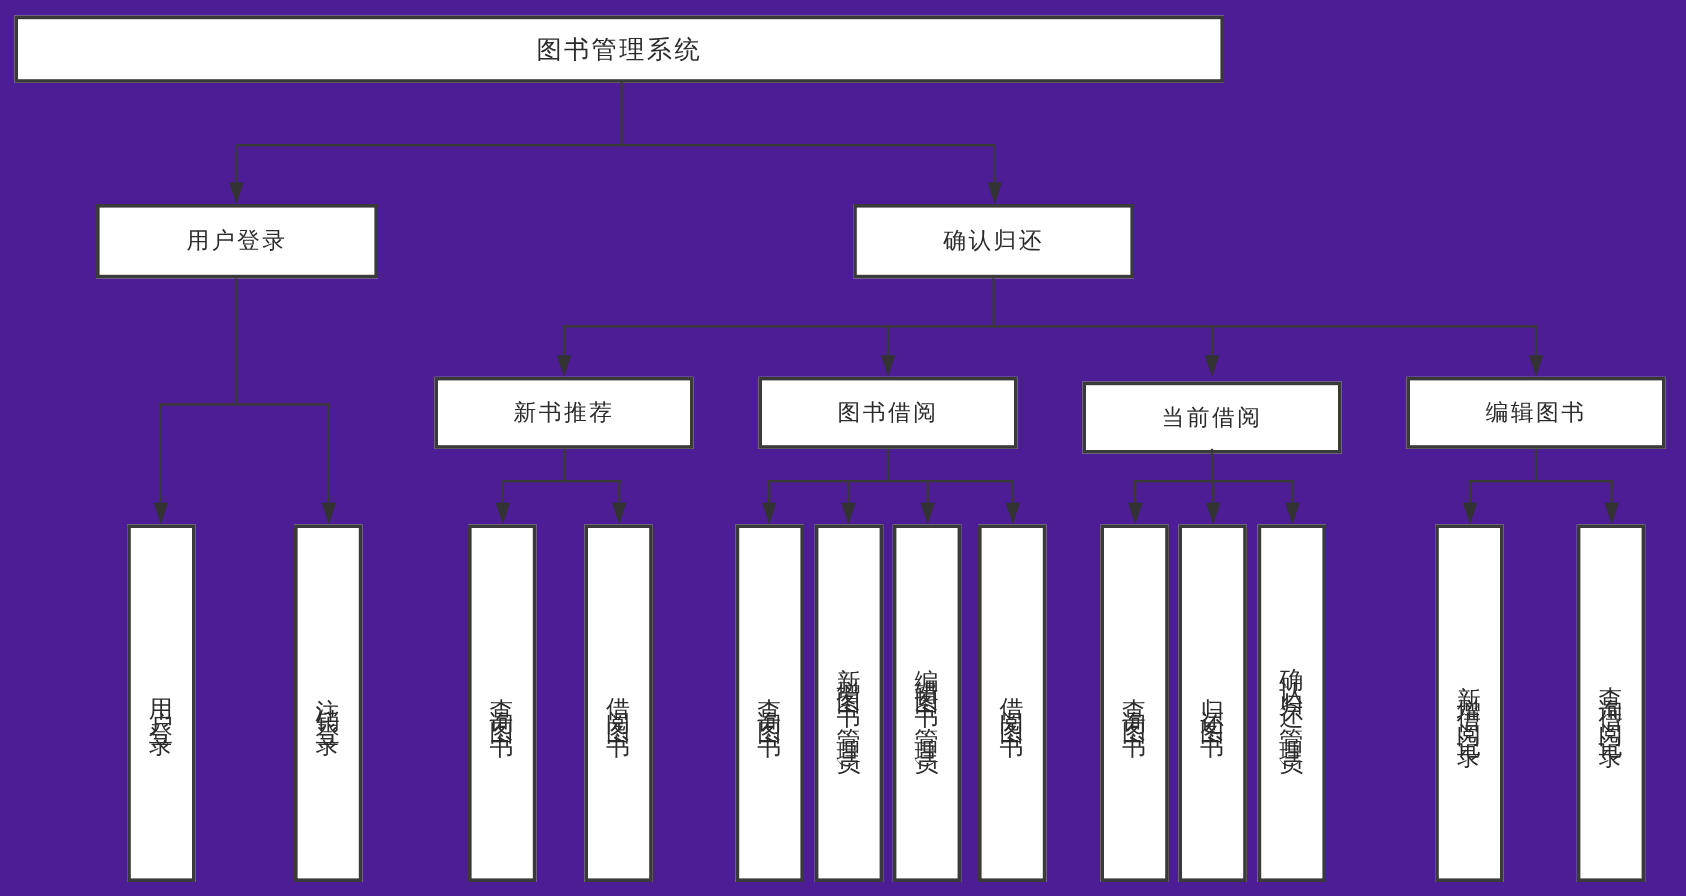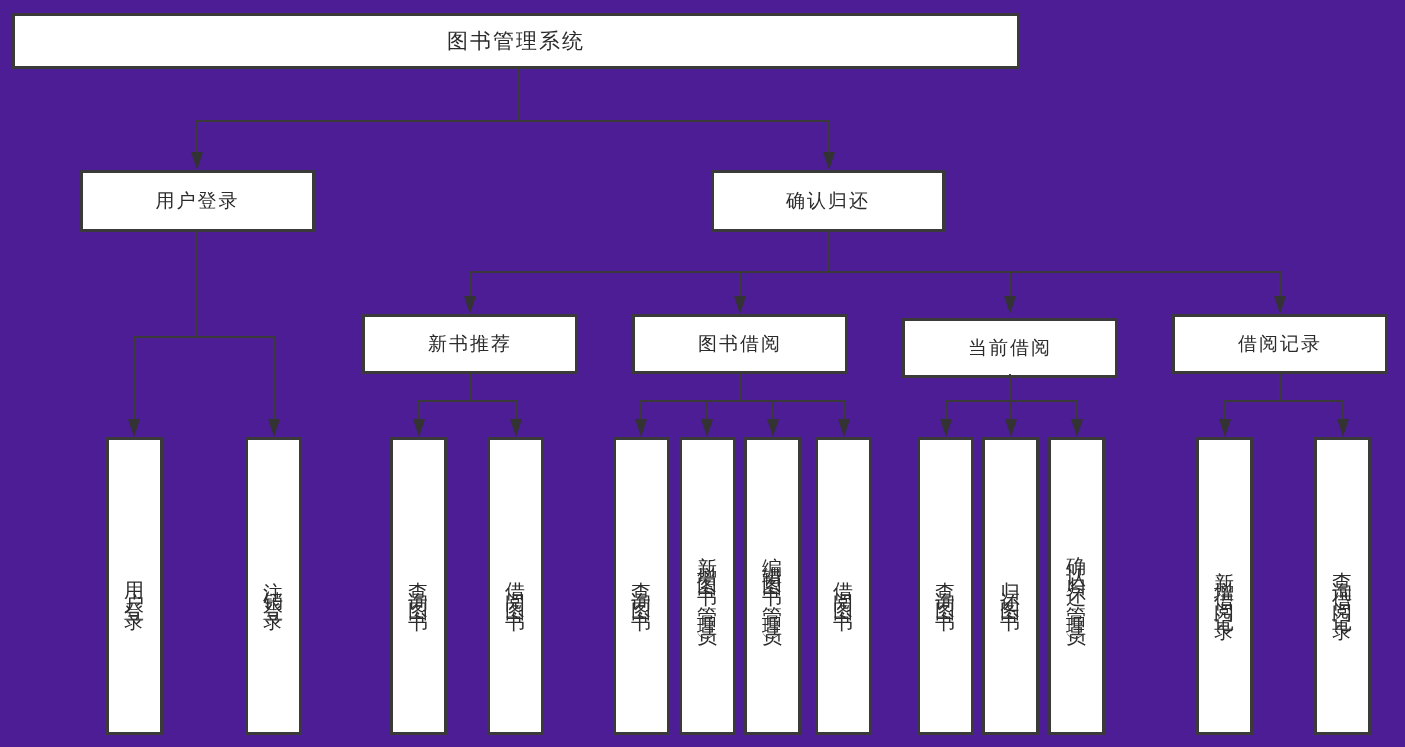--- a/index.html
+++ b/index.html
@@ -77,21 +77,21 @@
   <div class="box" style="left:632px; top:314px; width:216px; height:60px;">
     <span>图书借阅</span>
   </div>
   <div class="box" style="left:362px; top:314px; width:216px; height:60px;">
     <span>新书推荐</span>
   </div>
   <div class="box" style="left:902px; top:318px; width:216px; height:60px;">
     <span>当前借阅</span>
   </div>
   <div class="box" style="left:1172px; top:314px; width:216px; height:60px;">
-    <span>借阅记录</span>
+    <span>编辑图书</span>
   </div>
 
   <div class="vline" style="left:469px; top:374px; height:28px;"></div>
   <div class="hline" style="left:418px; top:400px; width:100px;"></div>
   <div class="vline" style="left:418px; top:400px; height:21px;"></div>
   <div class="arr" style="left:413px; top:419px;"></div>
   <div class="vline" style="left:515px; top:400px; height:21px;"></div>
   <div class="arr" style="left:510px; top:419px;"></div>
 
   <div class="vline" style="left:739px; top:374px; height:28px;"></div>

